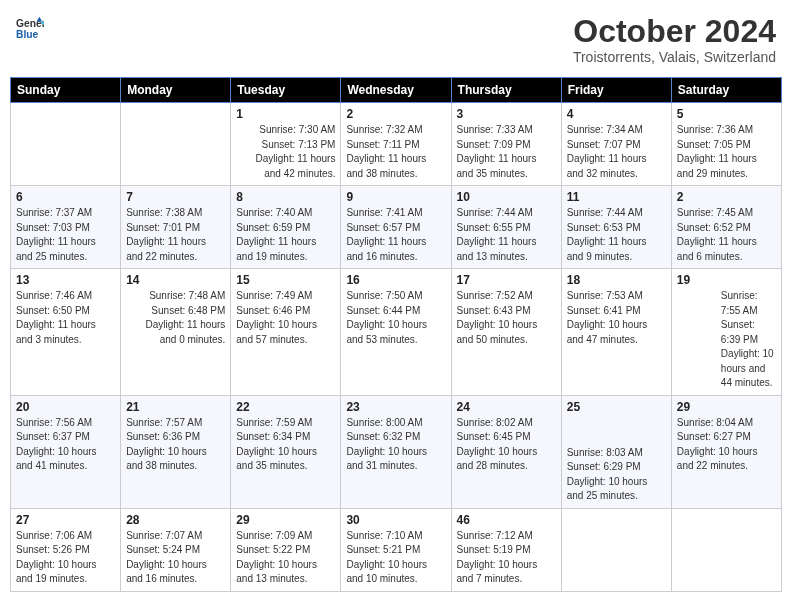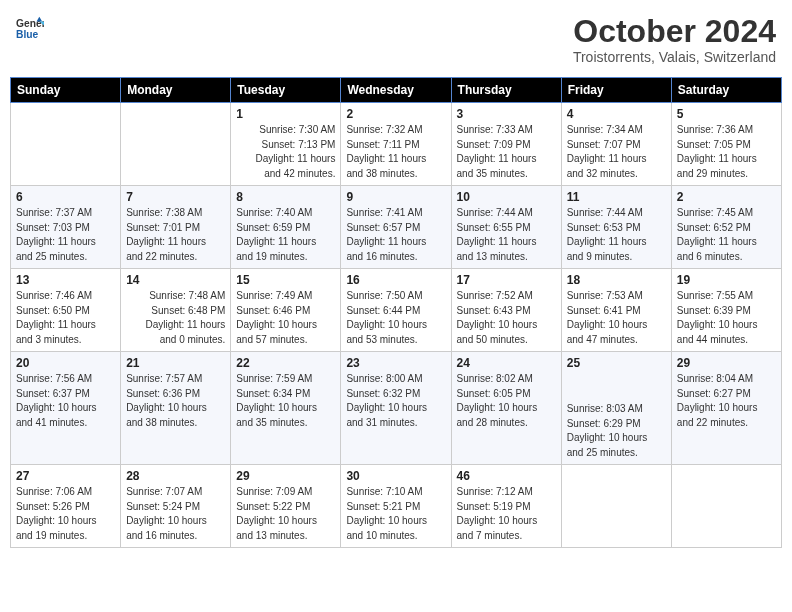--- a/index.html
+++ b/index.html
@@ -219,21 +219,21 @@
 Daylight: 10 hours and 50 minutes.</div>
         </td>
         <td>
           <div class="day-number">18</div>
           <div class="day-info" style="white-space: pre-line;">Sunrise: 7:53 AM
 Sunset: 6:41 PM
 Daylight: 10 hours and 47 minutes.</div>
         </td>
         <td>
           <div class="day-number">19</div>
-          <div class="day-info" style="white-space: pre-line;">Sunrise: 7:55 AM
+          <div class="day-info" style="white-space: pre-line; margin-left: 44px;">Sunrise: 7:55 AM
 Sunset: 6:39 PM
 Daylight: 10 hours and 44 minutes.</div>
         </td>
       </tr>
       <tr>
         <td>
           <div class="day-number">20</div>
           <div class="day-info" style="white-space: pre-line;">Sunrise: 7:56 AM
 Sunset: 6:37 PM
 Daylight: 10 hours and 41 minutes.</div>
@@ -252,21 +252,21 @@
         </td>
         <td>
           <div class="day-number">23</div>
           <div class="day-info" style="white-space: pre-line;">Sunrise: 8:00 AM
 Sunset: 6:32 PM
 Daylight: 10 hours and 31 minutes.</div>
         </td>
         <td>
           <div class="day-number">24</div>
           <div class="day-info" style="white-space: pre-line;">Sunrise: 8:02 AM
-Sunset: 6:05 PM
+Sunset: 6:45 PM
 Daylight: 10 hours and 28 minutes.</div>
         </td>
         <td>
           <div class="day-number">25</div>
           <div class="day-info" style="white-space: pre-line; margin-top: 32px;">Sunrise: 8:03 AM
 Sunset: 6:29 PM
 Daylight: 10 hours and 25 minutes.</div>
         </td>
         <td>
           <div class="day-number">29</div>

